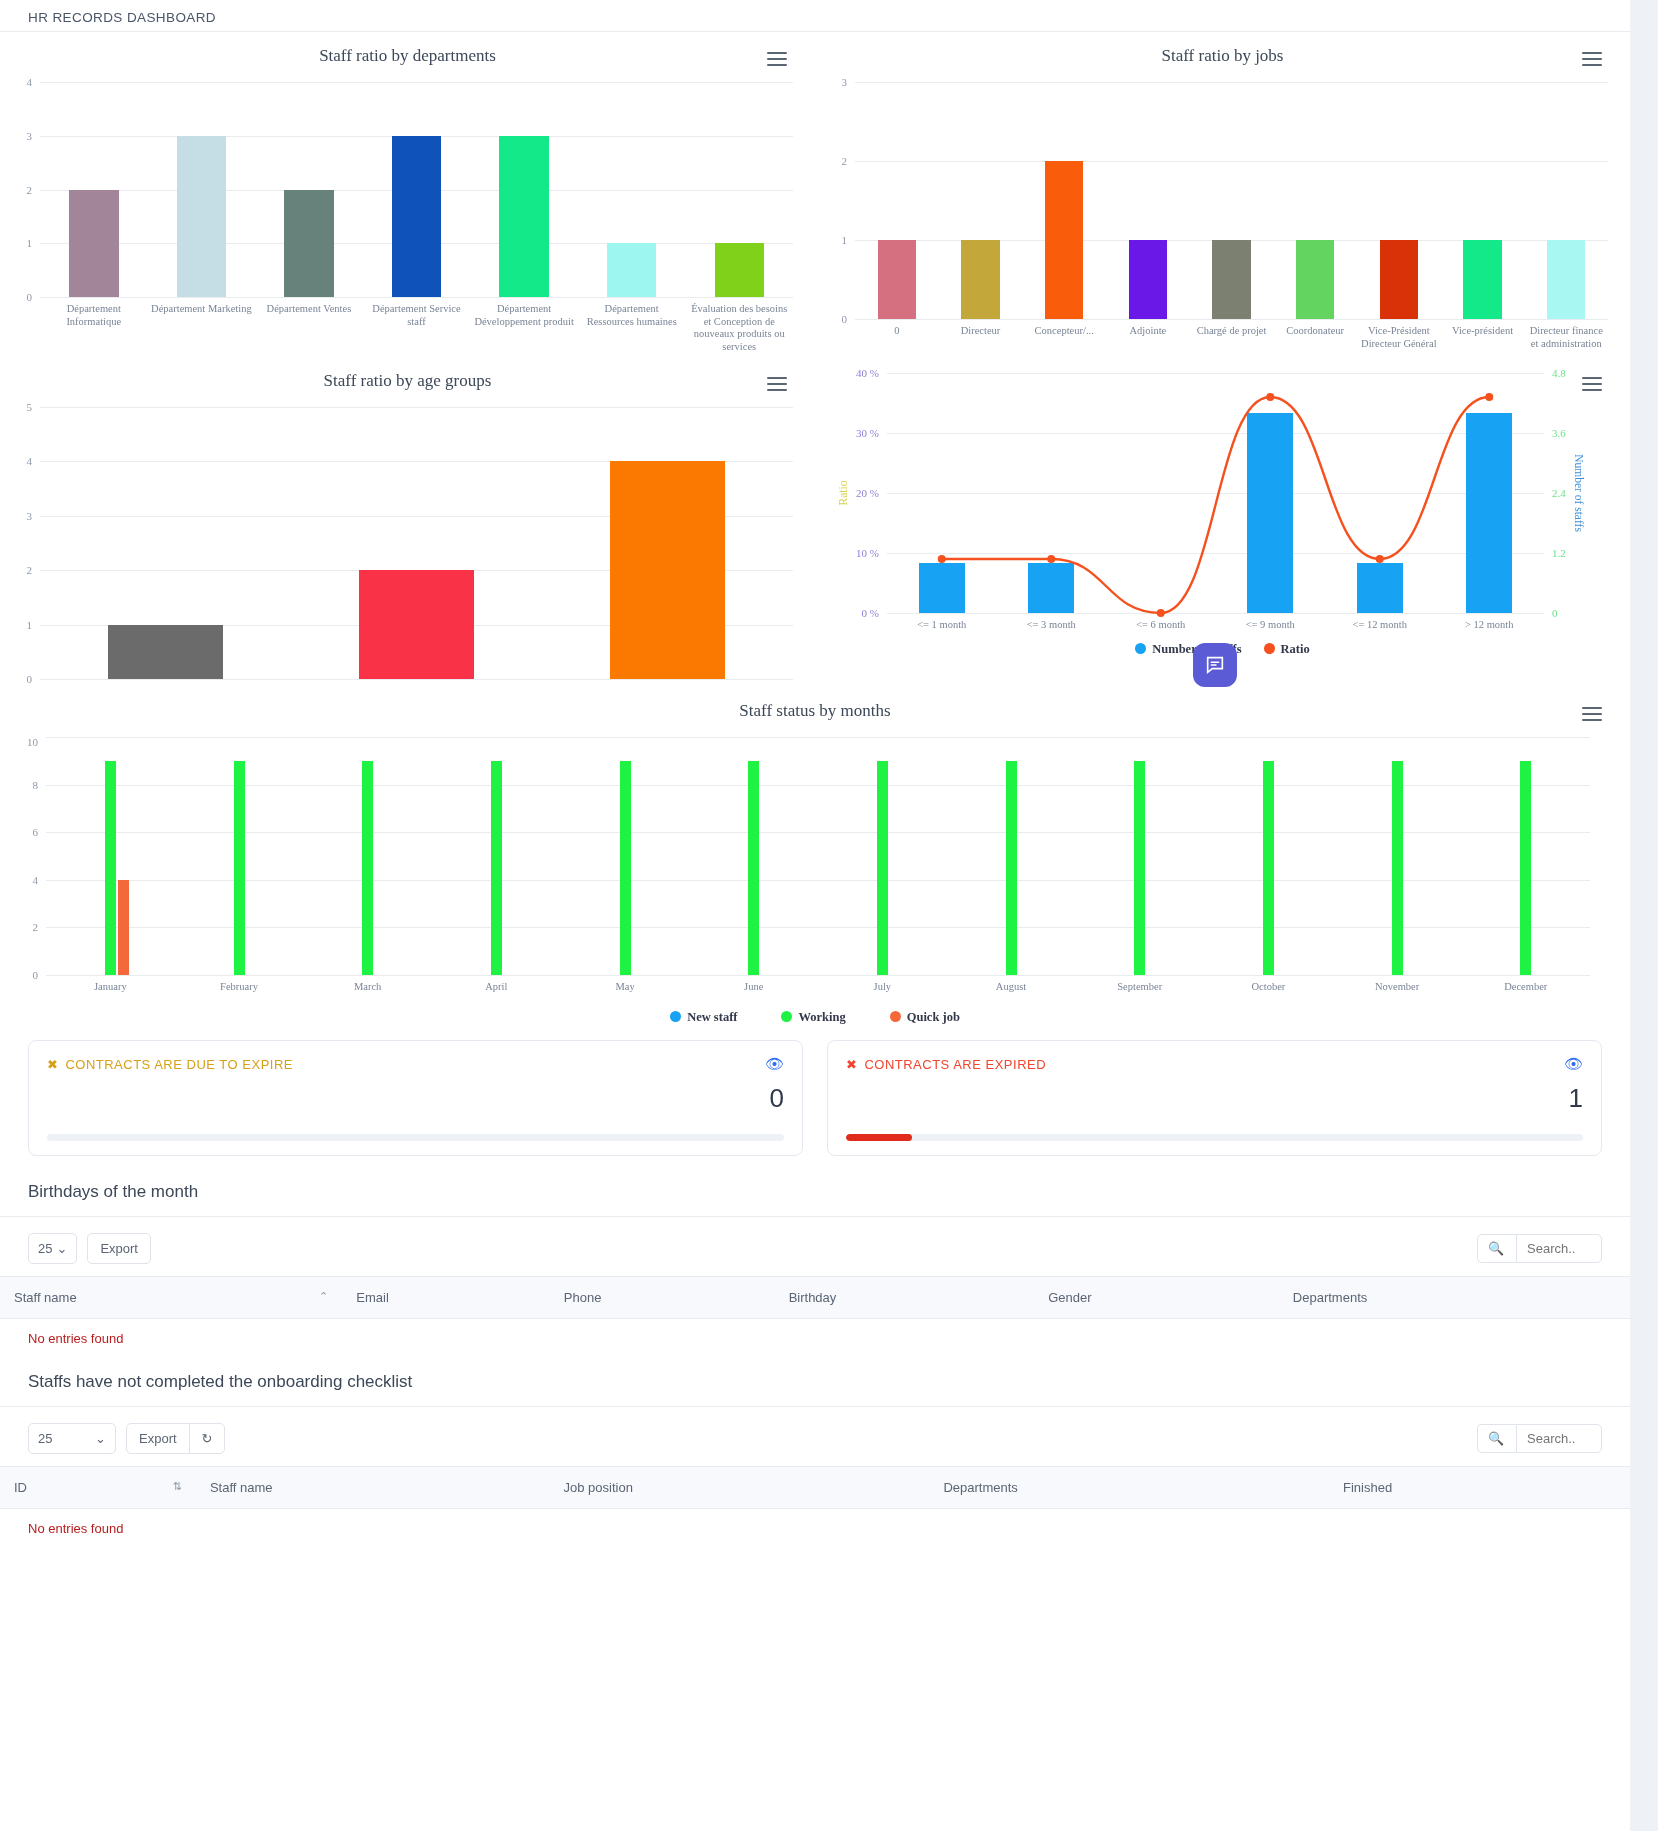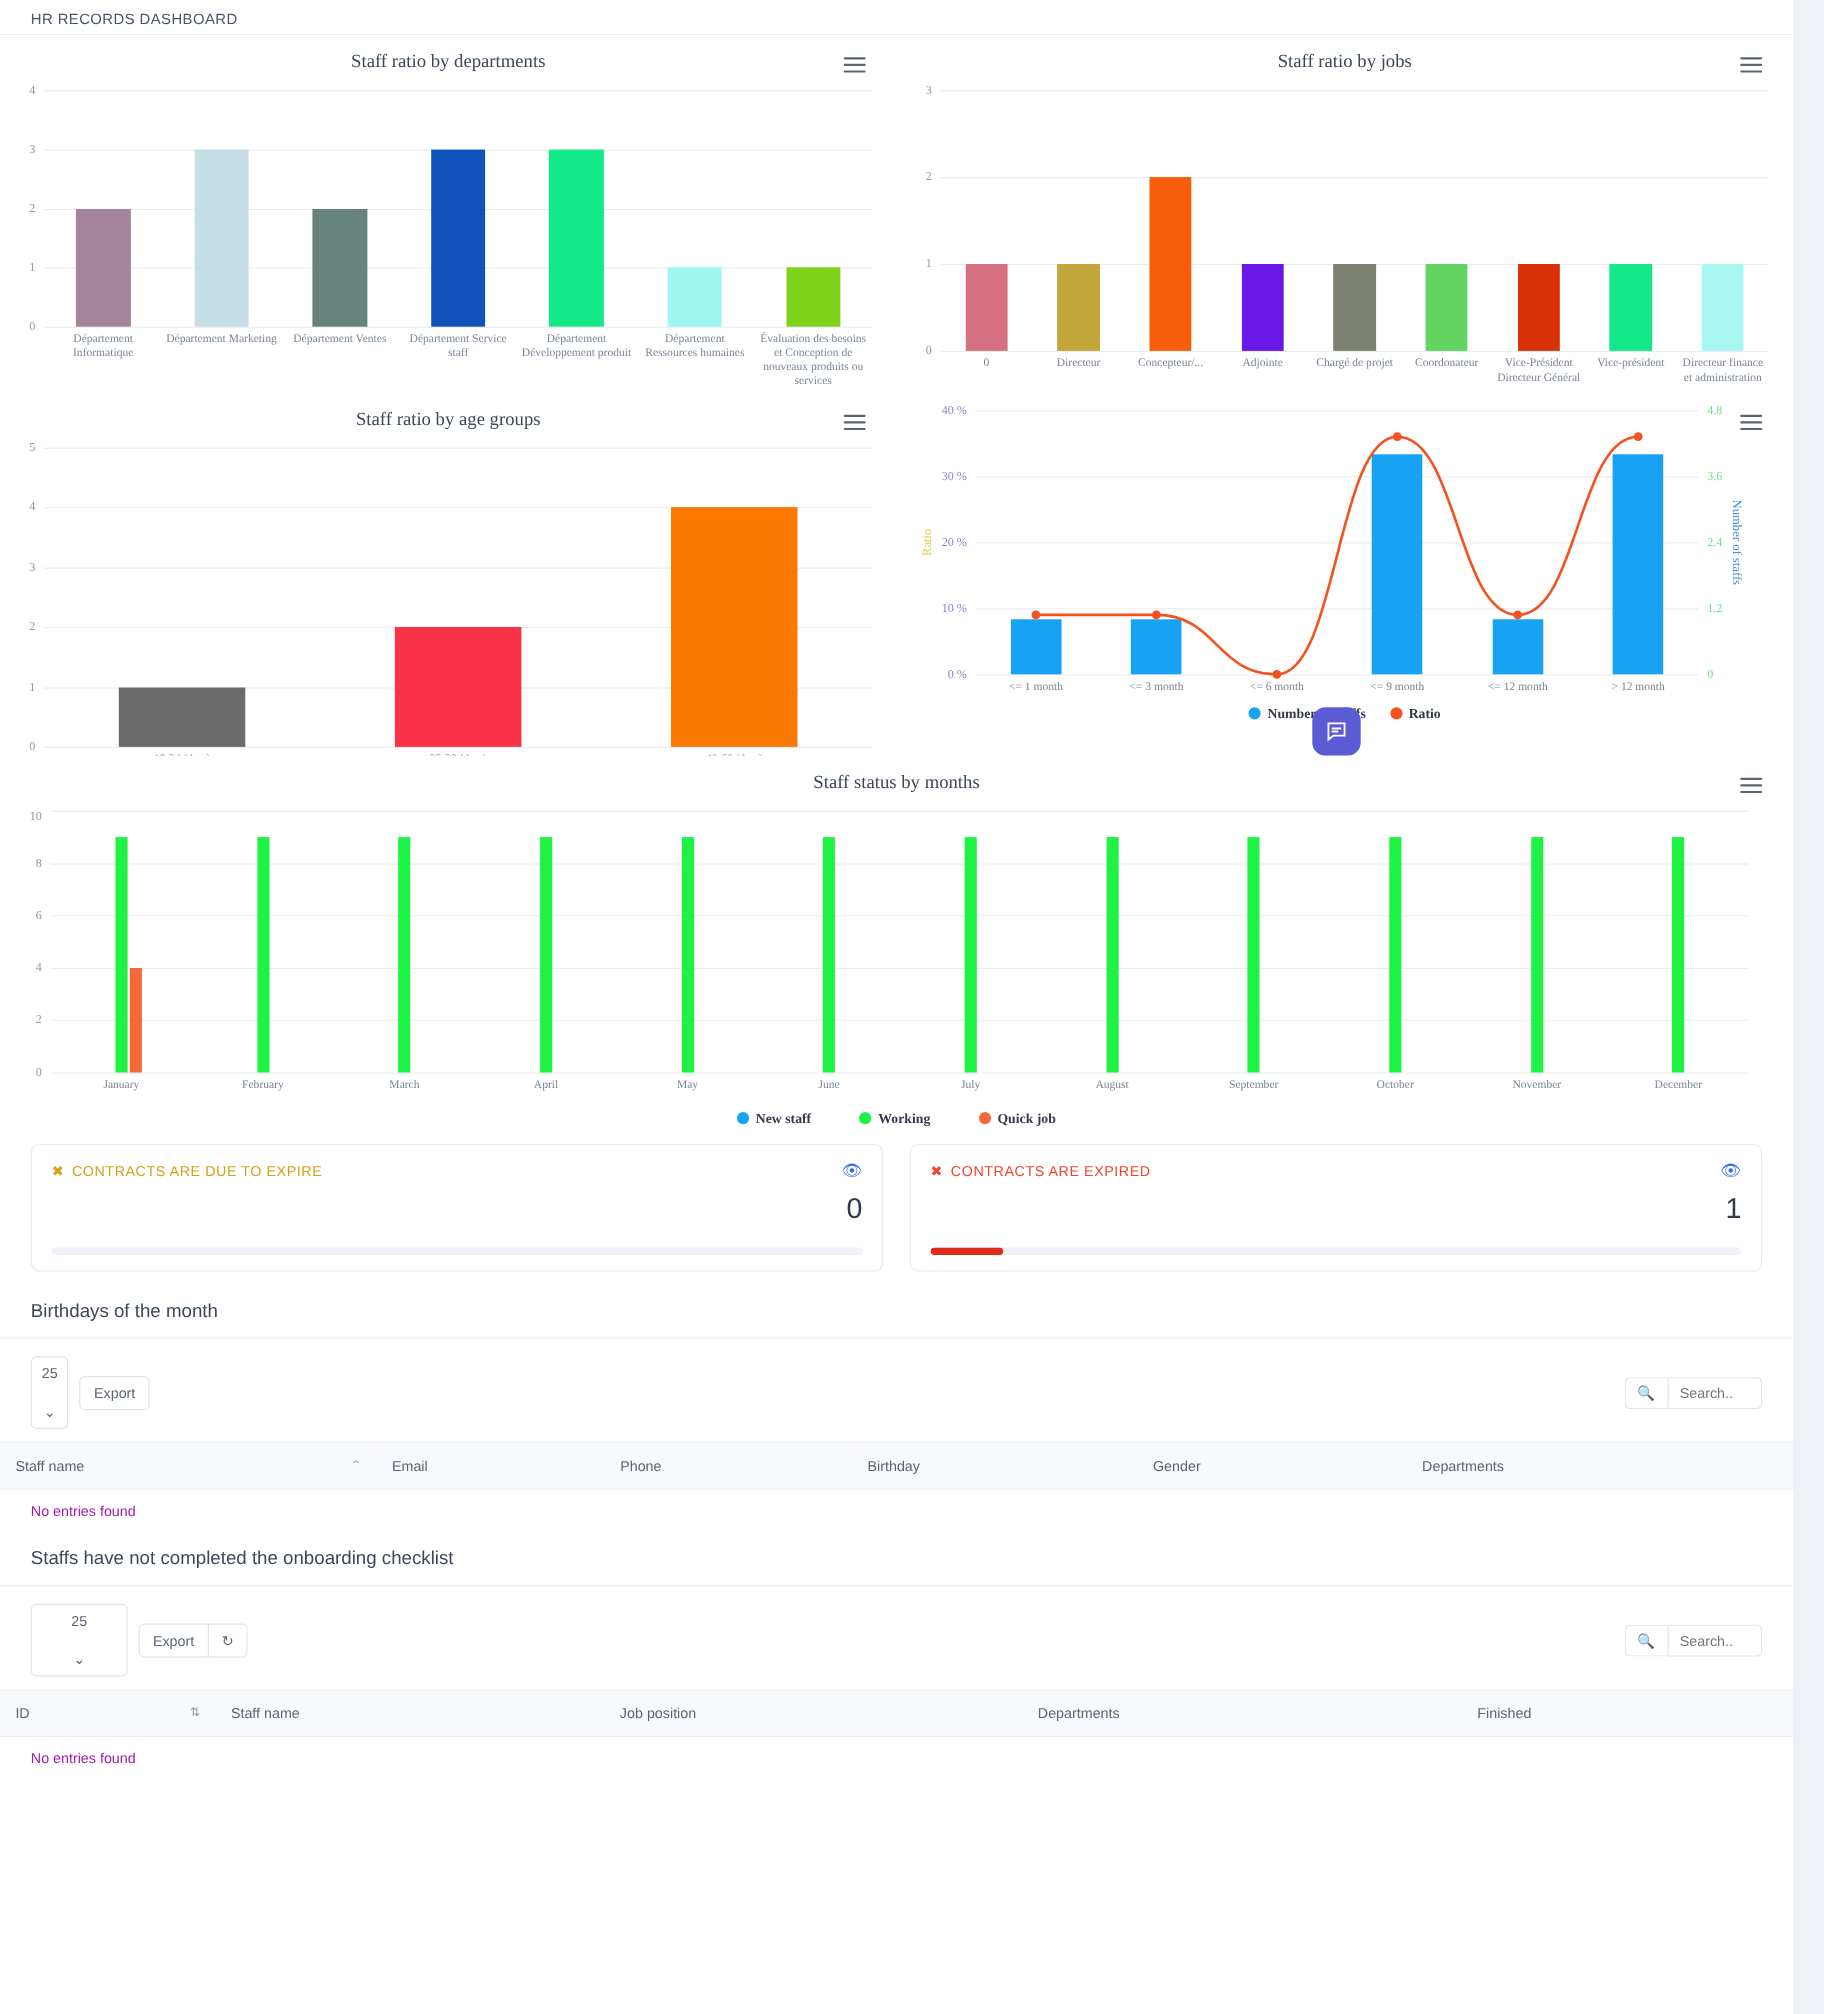--- a/index.html
+++ b/index.html
@@ -51,32 +51,32 @@
   .stat-head { font-size:13px; letter-spacing:.5px; display:flex; align-items:center; gap:7px;}
   .eye { position:absolute; right:18px; top:14px; color:#2f6df6; font-size:15px;}
   .stat-val { position:absolute; right:18px; top:42px; font-size:26px; color:#303a4b;}
   .stat-bar { position:absolute; left:18px; right:18px; bottom:14px; height:7px; border-radius:4px; background:#eef1f6; overflow:hidden;}
   .stat-bar i { display:block; height:100%; border-radius:4px;}
 
   
   .section-title { font-size:17px; color:#3c4858; padding:26px 28px 14px 28px;}
   .divider { height:1px; background:#e8ebef; margin:0 0 0 0;}
   .tbl-toolbar { display:flex; align-items:center; padding:16px 28px 12px 28px;}
-  .len-select { border:1px solid #dfe4ea; border-radius:5px; background:#fff; font-size:13px; color:#5b6573; padding:7px 9px; display:flex; align-items:center; gap:20px; cursor:pointer;flex-direction:column;}
+  .len-select { border:1px solid #dfe4ea; border-radius:5px; background:#fff; font-size:13px; color:#5b6573; padding:7px 9px; display:flex; align-items:center; gap:4px; cursor:pointer;}
   .len-select.wide { width:88px; justify-content:space-between;}
   .btn { border:1px solid #dfe4ea; border-radius:5px; background:#fff; font-size:13px; color:#5b6573; padding:7px 12px; margin-left:10px; cursor:pointer;}
   .btn.attached { margin-left:-1px; border-radius:0 5px 5px 0;}
   .btn.first { border-radius:5px 0 0 5px;}
   .search-wrap { margin-left:auto; display:flex; }
   .search-ico { border:1px solid #dfe4ea; border-right:none; border-radius:5px 0 0 5px; padding:6px 11px; font-size:13px; color:#4a5568; background:#fff;}
   .search-inp { border:1px solid #dfe4ea; border-radius:0 5px 5px 0; padding:6px 10px; font-size:13px; width:86px; color:#7a8596; outline:none;}
   table { width:100%; border-collapse:collapse; }
   th { background:#f7f9fc; text-align:left; font-size:13px; font-weight:400; color:#5b6573; padding:13px 14px; border-top:1px solid #e8ebef; border-bottom:1px solid #e8ebef; }
   th .sorter { float:right; color:#8d98a8; font-size:11px; }
-  .no-entries { font-size:13px; color:#a21caf; padding:12px 28px 0 28px;}
+  .no-entries { font-size:13px; color:#b91c1c; padding:12px 28px 0 28px;}
 </style>
 </head>
 <body>
 
 <div class="page">
 
   <div class="page-header">
     <div class="title">HR RECORDS DASHBOARD</div>
   </div>
 

